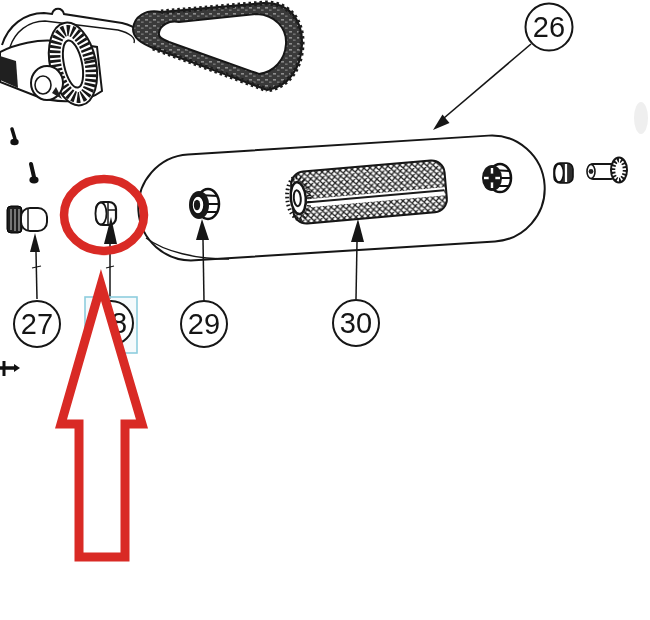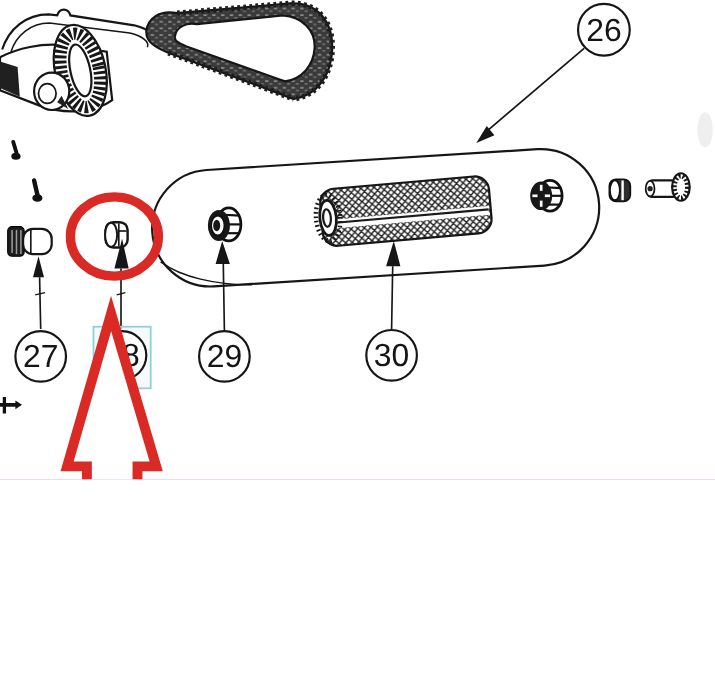--- a/index.html
+++ b/index.html
@@ -1,16 +1,16 @@
 <!DOCTYPE html>
 <html><head>
 <meta charset="utf-8">
 <style>
   html,body{margin:0;padding:0;background:#ffffff;}
-  .stage{position:relative;width:650px;height:436px;background:#d946ef;overflow:hidden;
+  .stage{position:relative;width:650px;height:616px;background:#7dd3fc;overflow:hidden;
          font-family:"Liberation Sans", sans-serif;}
   svg{display:block;}
   text.callout-num{font-family:"Liberation Sans", sans-serif;font-size:29px;fill:#151515;
                    text-anchor:middle;}
 </style>
 </head>
 <body>
 
 <div class="stage">
 <svg width="650" height="620" viewBox="0 0 650 620">

